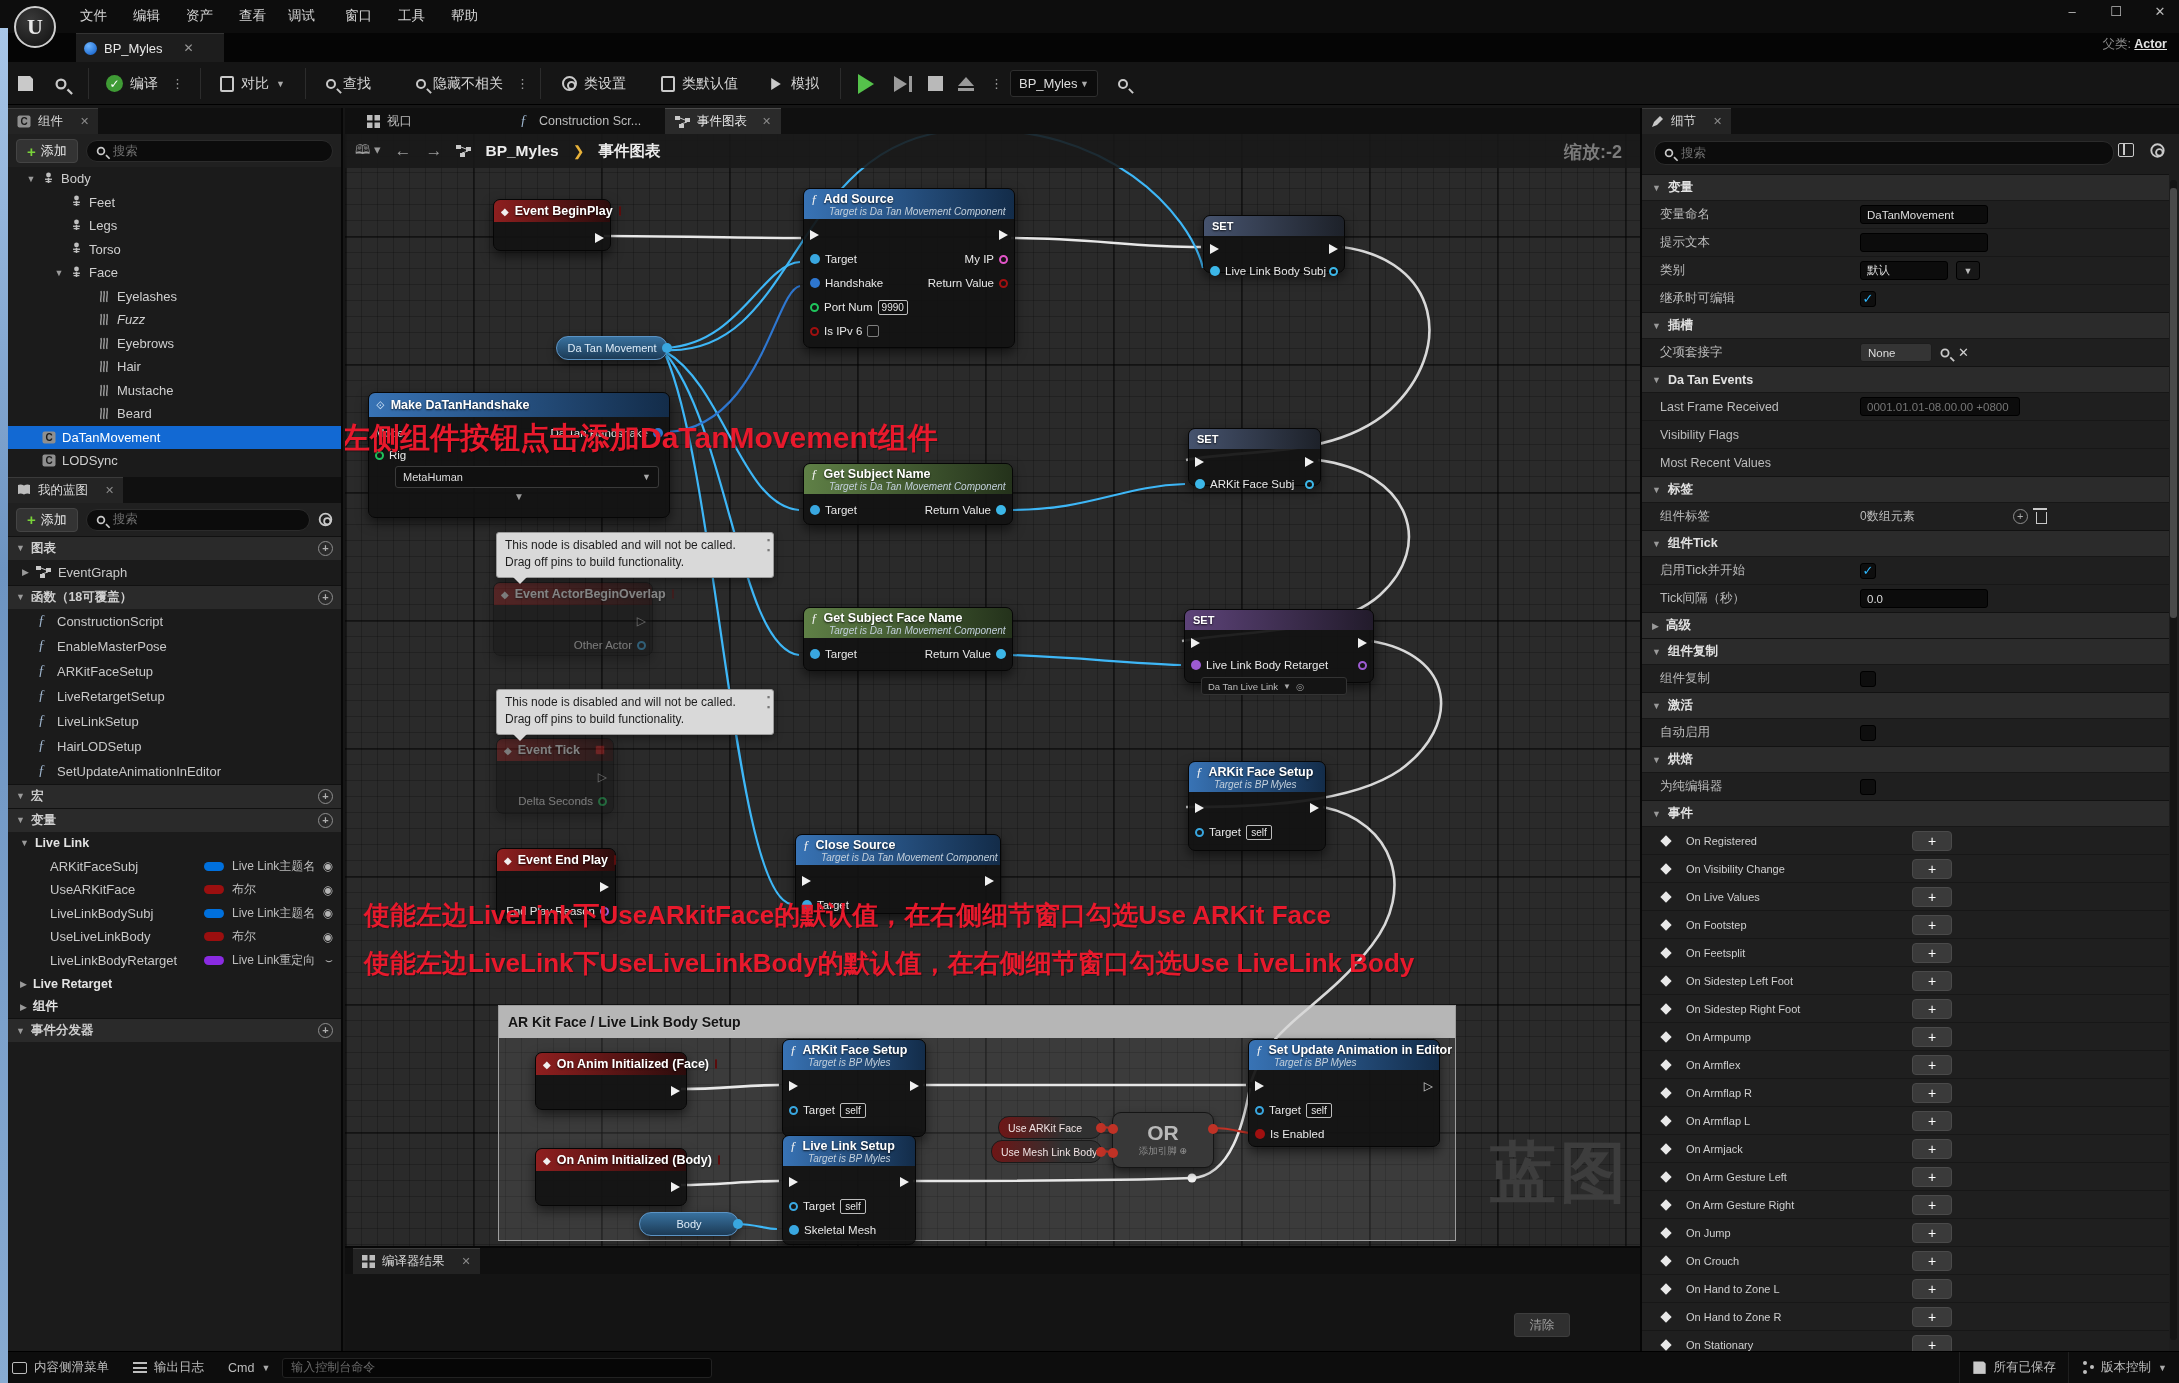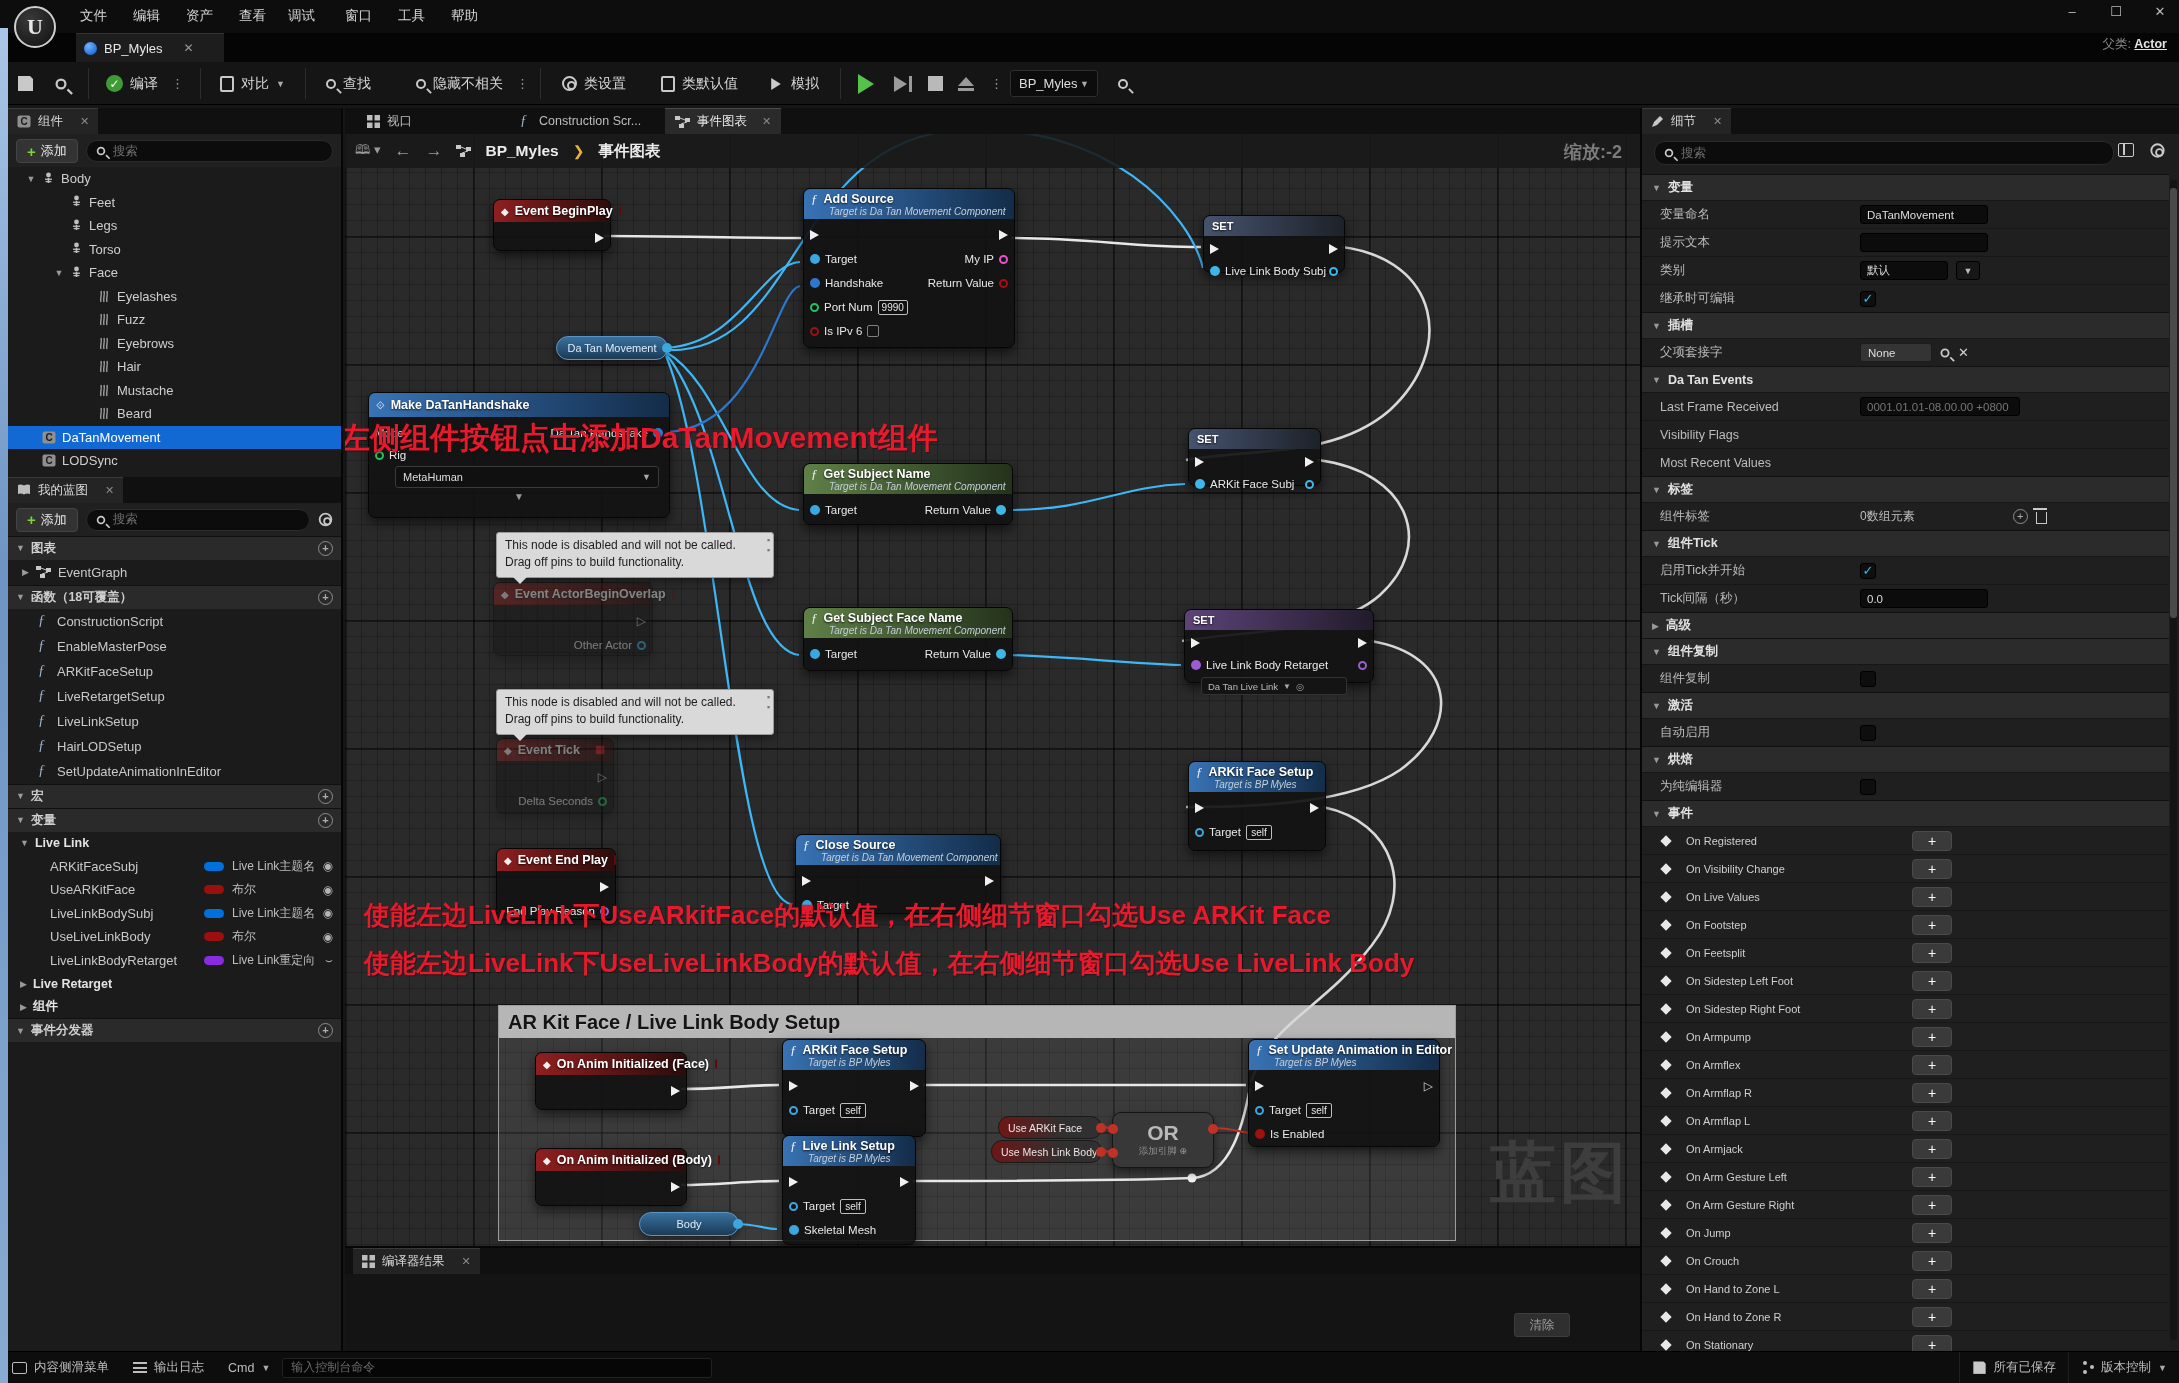--- a/index.html
+++ b/index.html
@@ -116,21 +116,21 @@
   .getter .pdata{position:absolute;right:-5px;}
   .bgetter{position:absolute;border-radius:11px;background:linear-gradient(90deg,#6e1616 0%,#303030 65%);border:1px solid #1a1a1a;display:flex;align-items:center;color:#efe2e2;font-size:10.5px;padding-left:9px;z-index:10;}
   .bgetter .pdata{position:absolute;right:-5px;}
   .ornode{position:absolute;background:#383838;border:1px solid #151515;border-radius:9px;z-index:10;display:flex;flex-direction:column;align-items:center;justify-content:center;box-shadow:0 4px 9px rgba(0,0,0,.5);}
   .ornode .big{color:#b9b9b9;font-size:21px;font-weight:bold;line-height:1;}
   .ornode .small{color:#8f8f8f;font-size:9.5px;margin-top:2px;}
   .tooltipbox{position:absolute;background:#d9d9d9;border:1px solid #9a9a9a;border-radius:3px;color:#1d1d1d;font-size:12px;line-height:1.45;padding:4px 8px;z-index:25;box-shadow:0 3px 8px rgba(0,0,0,.4);}
   .tooltipbox:after{content:"";position:absolute;left:16px;bottom:-7px;border-style:solid;border-width:7px 7px 0 7px;border-color:#d9d9d9 transparent transparent transparent;}
   .tooltipbox .pinhint{position:absolute;right:3px;top:3px;color:#777;font-size:9px;line-height:1.1;text-align:center;}
   .commentbox{position:absolute;border:1.5px solid #9d9d9d;background:rgba(175,175,175,.13);z-index:3;}
-  .commentbox .chead{height:28px;background:#b6b6b6;color:#141414;font-size:20px;font-weight:bold;display:flex;align-items:center;padding:16px 9px;text-shadow:0 1px 0 rgba(255,255,255,.25);}
+  .commentbox .chead{height:28px;background:#b6b6b6;color:#141414;font-size:14px;font-weight:bold;display:flex;align-items:center;padding:16px 9px;text-shadow:0 1px 0 rgba(255,255,255,.25);}
   .anno{position:absolute;color:#e8192c;font-weight:bold;white-space:nowrap;z-index:50;text-shadow:1px 1px 1px rgba(0,0,0,.35);}
   .mkdrop{height:22px;background:#101010;border:1px solid #3a3a3a;border-radius:3px;display:flex;align-items:center;justify-content:space-between;color:#ddd;font-size:11px;padding:0 7px;}
   .setdrop{height:18px;background:#141414;border:1px solid #333;border-radius:3px;display:flex;align-items:center;gap:5px;color:#bbb;font-size:9.5px;padding:0 6px;}
 
   
   #compiler{position:absolute;left:345px;top:1246px;width:1295px;height:105px;background:#141414;border-top:2px solid #060606;}
   #compiler .ptab{left:8px;background:#232323;}
   #clear-btn{position:absolute;right:70px;bottom:14px;width:56px;height:24px;background:#2f2f2f;border:1px solid #3d3d3d;border-radius:3px;color:#9f9f9f;font-size:12.5px;display:flex;align-items:center;justify-content:center;}
 
   
@@ -370,21 +370,21 @@
         </div>
         <div class="trow" style="padding-left: 74px;">
           <span class="car"></span>
           <span class="mini">
             <svg width="13" height="13" viewBox="0 0 13 13">
               <path d="M3 12 C2 8 4 5 3 1 M6 12 C5 8 7 5 6 1 M9 12 C8 8 10 5 9 1" stroke="#b5b5b5" stroke-width="1.2" fill="none"></path>
             </svg>
           </span>
           <span>Eyelashes</span>
         </div>
-        <div class="trow" style="padding-left: 74px;">
+        <div class="trow" style="padding-left: 74px; font-style: italic;">
           <span class="car"></span>
           <span class="mini">
             <svg width="13" height="13" viewBox="0 0 13 13">
               <path d="M3 12 C2 8 4 5 3 1 M6 12 C5 8 7 5 6 1 M9 12 C8 8 10 5 9 1" stroke="#b5b5b5" stroke-width="1.2" fill="none"></path>
             </svg>
           </span>
           <span>Fuzz</span>
         </div>
         <div class="trow" style="padding-left: 74px;">
           <span class="car"></span>

